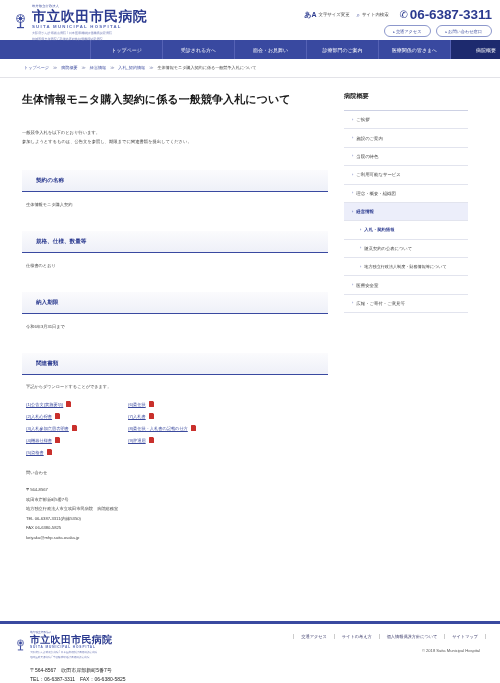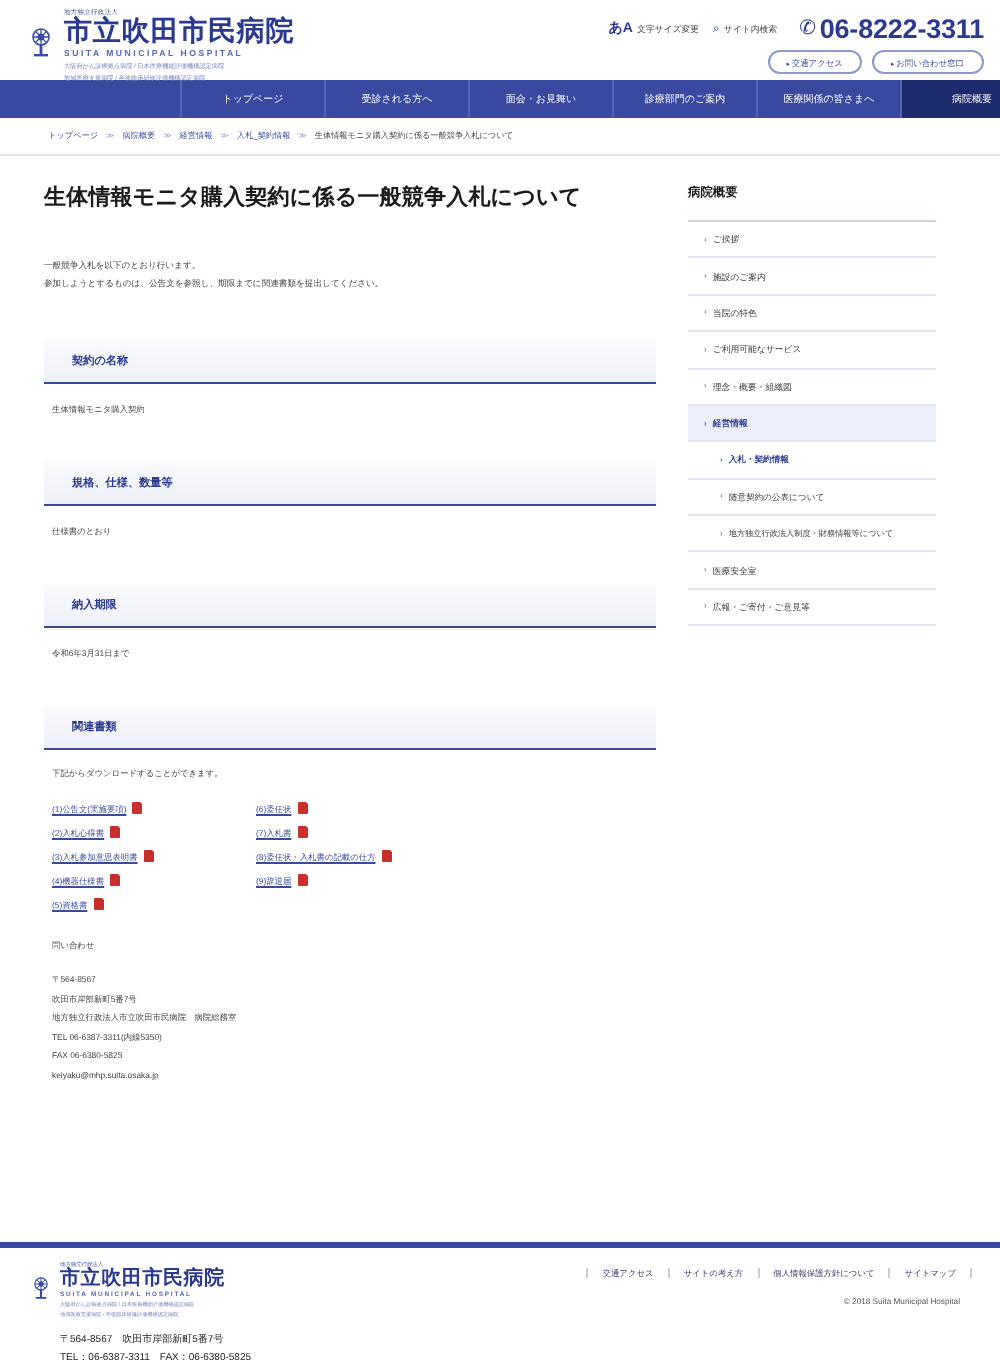--- a/index.html
+++ b/index.html
@@ -213,21 +213,21 @@
       <div class="util">
         <span class="util-aa">あA</span>
         <span>文字サイズ変更</span>
       </div>
       <div class="util">
         <span class="util-icon">⌕</span>
         <span>サイト内検索</span>
       </div>
       <div class="tel">
         <span class="tel-icon">✆</span>
-        <span>06-8222-3311</span>
+        <span>06-6387-3311</span>
       </div>
     </div>
     <div class="header-btns">
       <div class="pill">交通アクセス</div>
       <div class="pill">お問い合わせ窓口</div>
     </div>
   </div>
 </div>
 
 <div class="nav">

